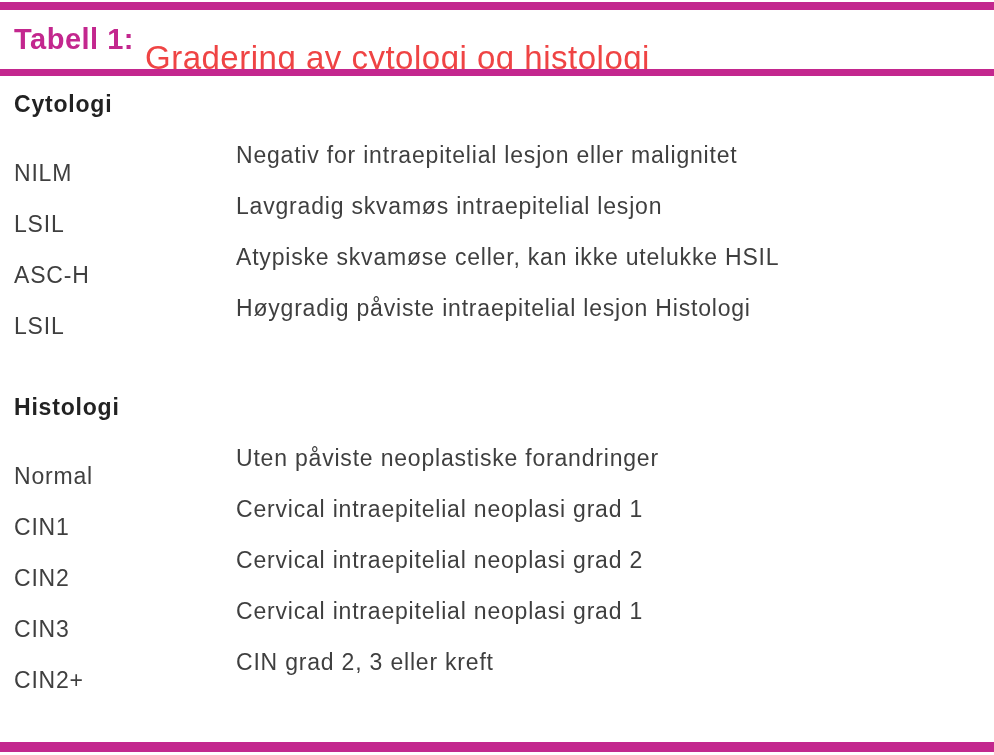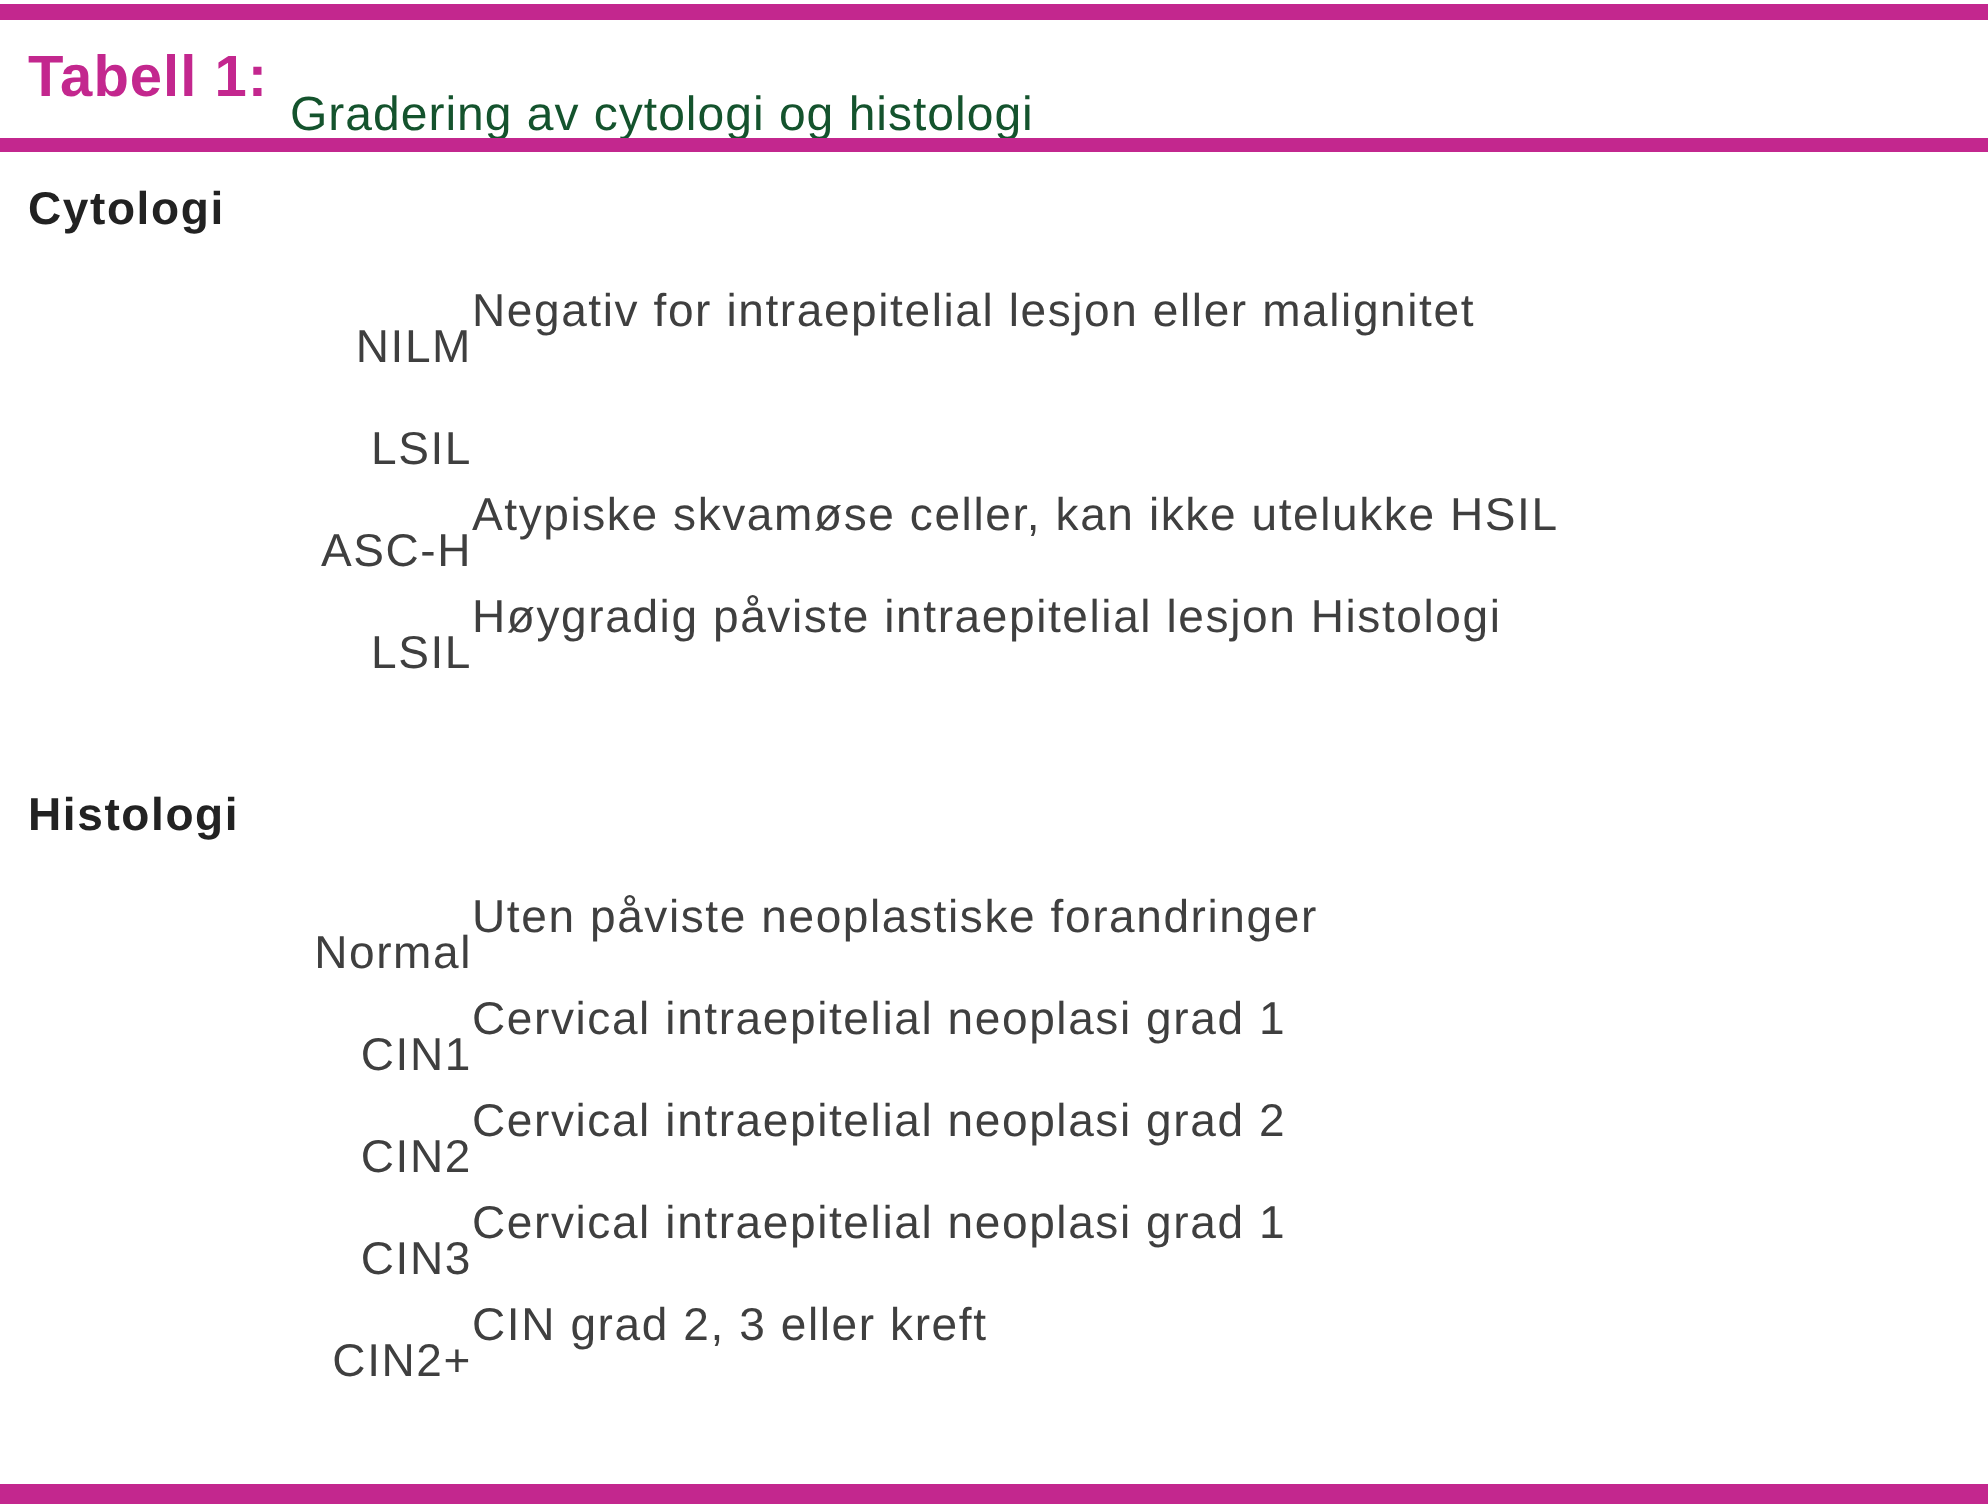--- a/index.html
+++ b/index.html
@@ -33,22 +33,22 @@
     align-items: center;
     white-space: nowrap;
   }
   .title-label {
     color: #C3278E;
     font-weight: bold;
     font-size: 29px;
     letter-spacing: 0.5px;
   }
   .title-text {
-    color: #14532d;
-    font-size: 24px;
+    color: #ef4444;
+    font-size: 33px;
     margin-left: 11px;
     letter-spacing: 0.5px;
     margin-top: 36px;
   }
   .rule {
     position: absolute;
     top: 69px;
     left: 0;
     right: 0;
     height: 7px;
@@ -62,21 +62,20 @@
   }
   .row {
     height: 51px;
     display: flex;
     align-items: center;
     padding-left: 14px;
     font-size: 23px;
     letter-spacing: 0.8px;
     color: #3F3F3F;
     white-space: nowrap;
-    text-align: right;
   }
   .row .term {
     flex: none;
     width: 222px;
     margin-top: 36px;
   }
   .section-heading {
     font-weight: bold;
     color: #222222;
   }
@@ -111,20 +110,21 @@
     <div class="row">
       <span class="section-heading">Cytologi</span>
     </div>
 
     <div class="row">
       <span class="term">NILM</span>
       <span class="definition">Negativ for intraepitelial lesjon eller malignitet</span>
     </div>
     <div class="row">
       <span class="term">LSIL</span>
+      <span class="definition">Lavgradig skvamøs intraepitelial lesjon</span>
     </div>
     <div class="row">
       <span class="term">ASC-H</span>
       <span class="definition">Atypiske skvamøse celler, kan ikke utelukke HSIL</span>
     </div>
     <div class="row">
       <span class="term">LSIL</span>
       <span class="definition">Høygradig påviste intraepitelial lesjon Histologi</span>
     </div>
 

